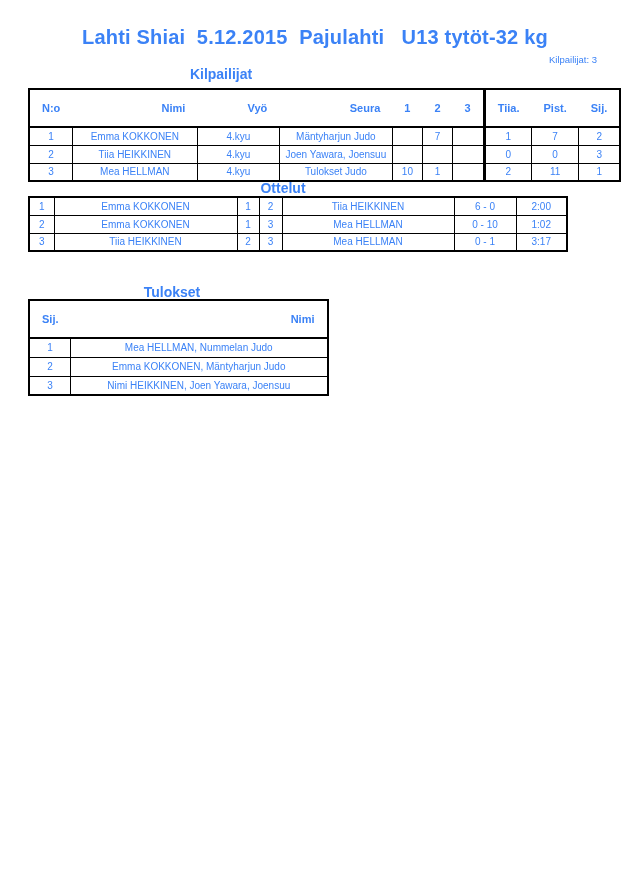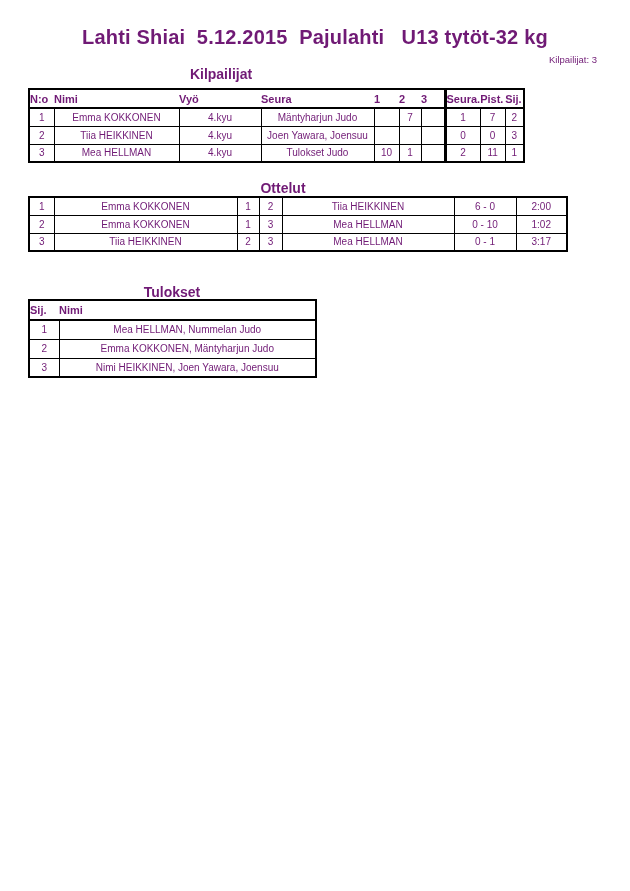--- a/index.html
+++ b/index.html
@@ -1,18 +1,18 @@
 <!DOCTYPE html>
 <html><head>
 <meta charset="utf-8">
 <style>
   html,body{margin:0;padding:0;background:#888;}
   .page{
     position:relative;width:630px;height:891px;background:#ffffff;
-    font-family:"Liberation Sans",sans-serif;color:#701a75;overflow:hidden;
+    font-family:"Liberation Sans",sans-serif;color:#3b82f6;overflow:hidden;
     margin:0 auto;
   }
   .doc-title{
     position:absolute;top:26px;left:0;width:630px;text-align:center;
     font-size:20px;font-weight:bold;white-space:pre;letter-spacing:0.2px;
   }
   .competitor-count{
     position:absolute;top:54px;right:33px;font-size:9.5px;font-weight:normal;
   }
   .section-label{
@@ -27,22 +27,22 @@
     position:absolute;border-collapse:collapse;table-layout:fixed;
     border:2px solid #000;
   }
   table.doc-table td{
     border:1px solid #000;font-size:10px;padding:0;overflow:hidden;
     white-space:nowrap;vertical-align:middle;text-align:center;
   }
   table.doc-table th{
     border-top:none;border-left:none;border-right:none;
     border-bottom:2px solid #000;
-    font-size:11px;font-weight:bold;padding:0;overflow:hidden;
-    white-space:nowrap;vertical-align:middle;text-align:left;
+    font-size:11px;font-weight:bold;padding:12px;overflow:hidden;
+    white-space:nowrap;vertical-align:middle;text-align:right;
   }
   th.hdr-left{text-align:left;padding-left:1px;}
   td.cell-left{text-align:left;padding-left:6px;}
   .sep{border-left:3px solid #000 !important;}
 
   #table-kilpailijat{left:28px;top:88px;}
   #table-kilpailijat tr{height:18px;}
   #table-kilpailijat tr.hdr{height:19px;}
 
   #table-ottelut{left:28px;top:196px;}
@@ -78,21 +78,21 @@
     </colgroup>
     <tbody>
         <tr class="hdr">
       <th class="hdr-left">N:o</th>
       <th>Nimi</th>
       <th>Vyö</th>
       <th>Seura</th>
       <th>1</th>
       <th>2</th>
       <th>3</th>
-      <th class="sep">Seura.</th>
+      <th class="sep">Tiia.</th>
       <th>Pist.</th>
       <th>Sij.</th>
     </tr>
     <tr>
       <td>1</td>
       <td class="cell-left">Emma KOKKONEN</td>
       <td>4.kyu</td>
       <td class="cell-left">Mäntyharjun Judo</td>
       <td></td>
       <td>7</td>

